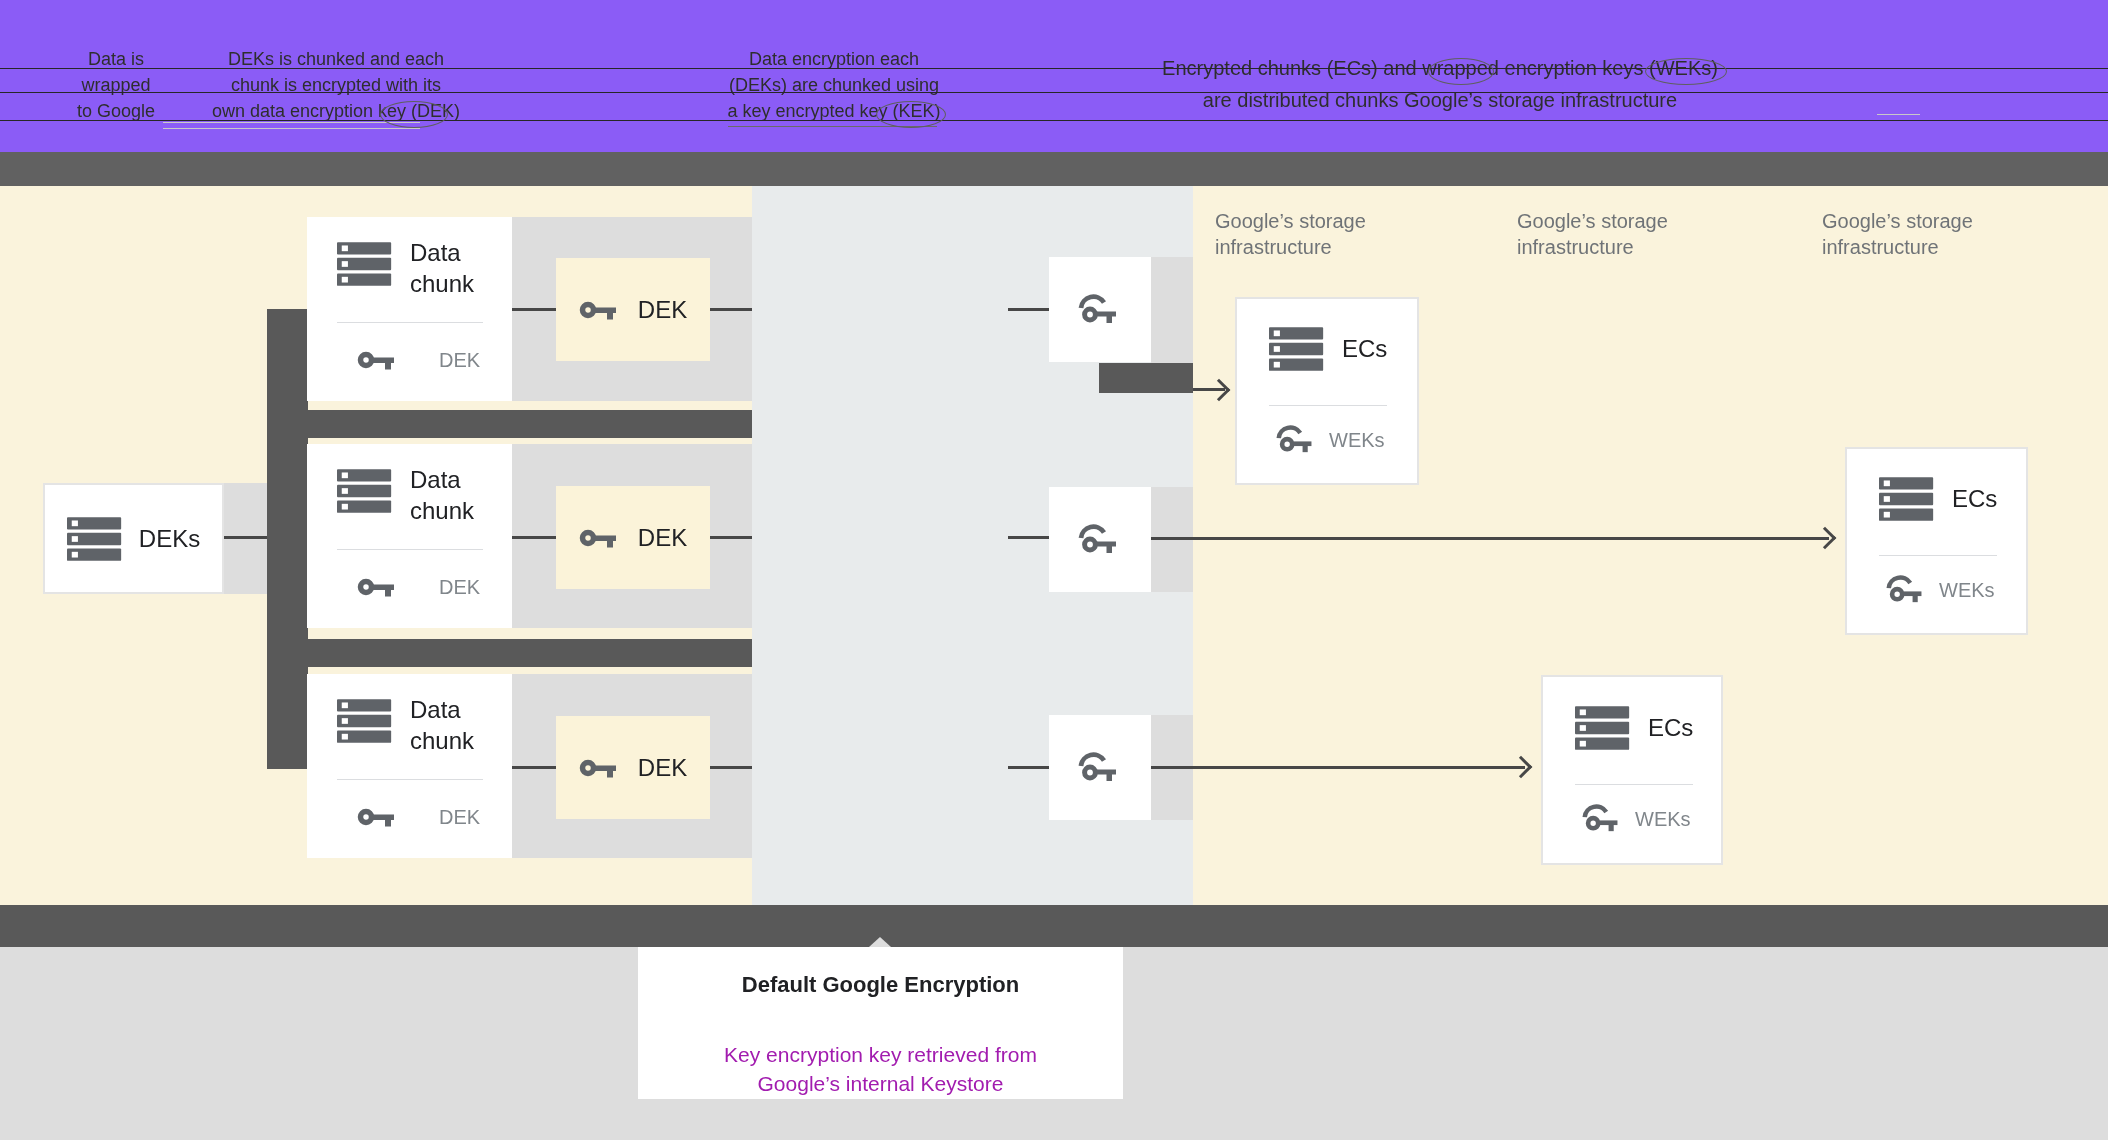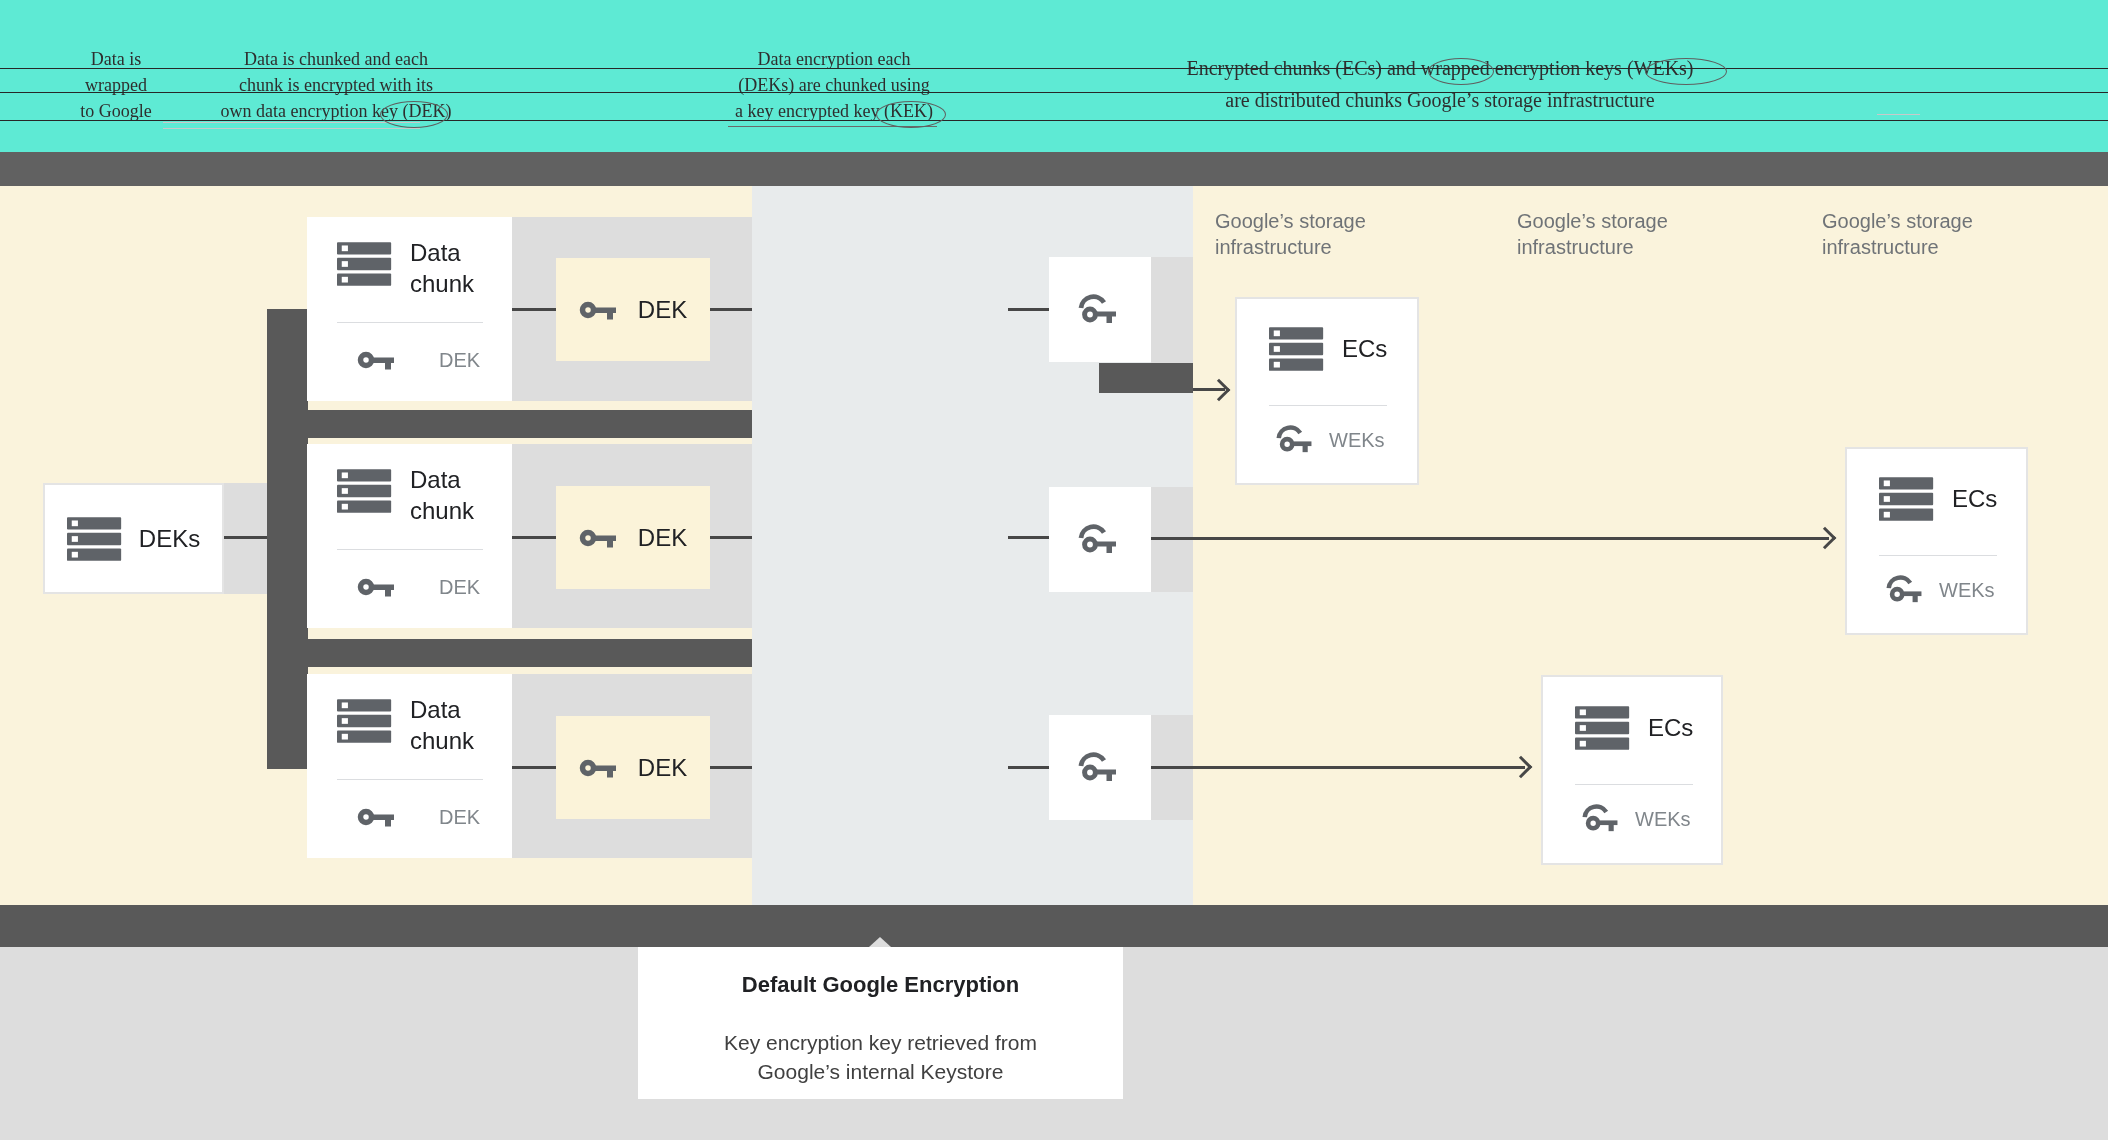--- a/index.html
+++ b/index.html
@@ -4,21 +4,21 @@
 <style>
   html,body{margin:0;padding:0;background:#ffffff;}
   #stage{
     position:relative;width:2108px;height:1140px;overflow:hidden;
     font-family:"Liberation Sans", sans-serif;
     -webkit-font-smoothing:antialiased;
   }
   .abs{position:absolute;}
 
   
-  .hdr{left:0;top:0;width:2108px;height:152px;background:#5eead4;font-family:Liberation Serif, serif;}
+  .hdr{left:0;top:0;width:2108px;height:152px;background:#8b5cf6;}
   .hdr-col{color:#2e2e2e;font-size:18px;line-height:26px;text-align:center;white-space:nowrap;}
   .hdr-col.big{font-size:20px;line-height:32px;}
   .redact-line{height:1px;background:#272727;}
   .redact-line.lt{background:#c9c9c9;}
   .redact-line.md{background:#6a6a6a;}
   .ellipse{border:1px solid #5f5f5f;border-radius:50%;}
 
   .grayband{left:0;top:152px;width:2108px;height:34px;background:#616161;}
 
   
@@ -40,21 +40,21 @@
   .storage-lbl{color:#6F7377;font-size:20px;line-height:26px;}
   .divider{height:1px;background:#DBDDE0;}
 
   .chev{width:16px;height:16px;border-top:3px solid #474747;border-right:3px solid #474747;transform:rotate(45deg);box-sizing:border-box;}
 
   
   .bottombar{left:0;top:905px;width:2108px;height:42px;background:#595959;}
   .bottomarea{left:0;top:947px;width:2108px;height:193px;background:#DDDDDD;}
   .caption{left:638px;top:947px;width:485px;height:152px;background:#ffffff;text-align:center;}
   .caption-title{margin-top:25px;font-size:22px;font-weight:bold;color:#202124;}
-  .caption-body{margin-top:30px;font-size:21px;line-height:29px;color:#404040;}
+  .caption-body{margin-top:42px;font-size:21px;line-height:29px;color:#a21caf;}
   .caption-body .b{font-weight:normal;}
   .notch{left:869px;top:937px;width:0;height:0;border-left:11px solid transparent;border-right:11px solid transparent;border-bottom:10px solid #DDDDDD;}
 
   .icon{display:block;}
 </style>
 </head>
 <body>
 
 <svg width="0" height="0" style="position:absolute" aria-hidden="true">
   <defs>
@@ -82,21 +82,21 @@
 
 <div id="stage">
 
   <div class="abs hdr">
     <div class="abs hdr-col" style="left:20px;top:46px;width:192px;">
       <div>Data is</div>
       <div>wrapped</div>
       <div>to Google</div>
     </div>
     <div class="abs hdr-col" style="left:201px;top:46px;width:270px;">
-      <div>Data is chunked and each</div>
+      <div>DEKs is chunked and each</div>
       <div>chunk is encrypted with its</div>
       <div>own data encryption key (DEK)</div>
     </div>
     <div class="abs hdr-col" style="left:714px;top:46px;width:240px;">
       <div>Data encryption each</div>
       <div>(DEKs) are chunked using</div>
       <div>a key encrypted key (KEK)</div>
     </div>
     <div class="abs hdr-col big" style="left:1150px;top:52px;width:580px;">
       <div>Encrypted chunks (ECs) and wrapped encryption keys (WEKs)</div>

